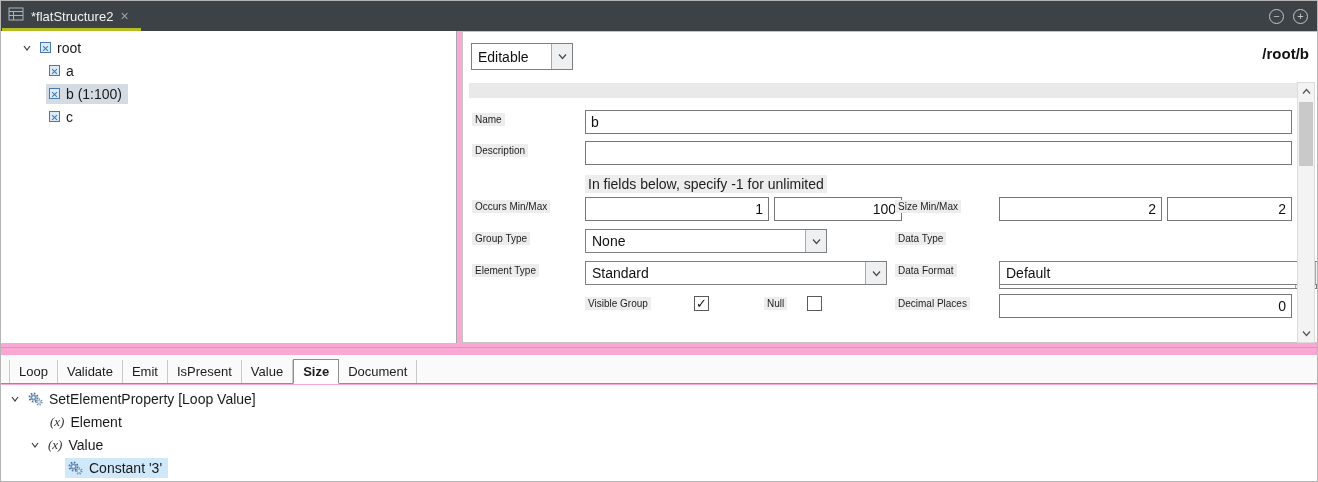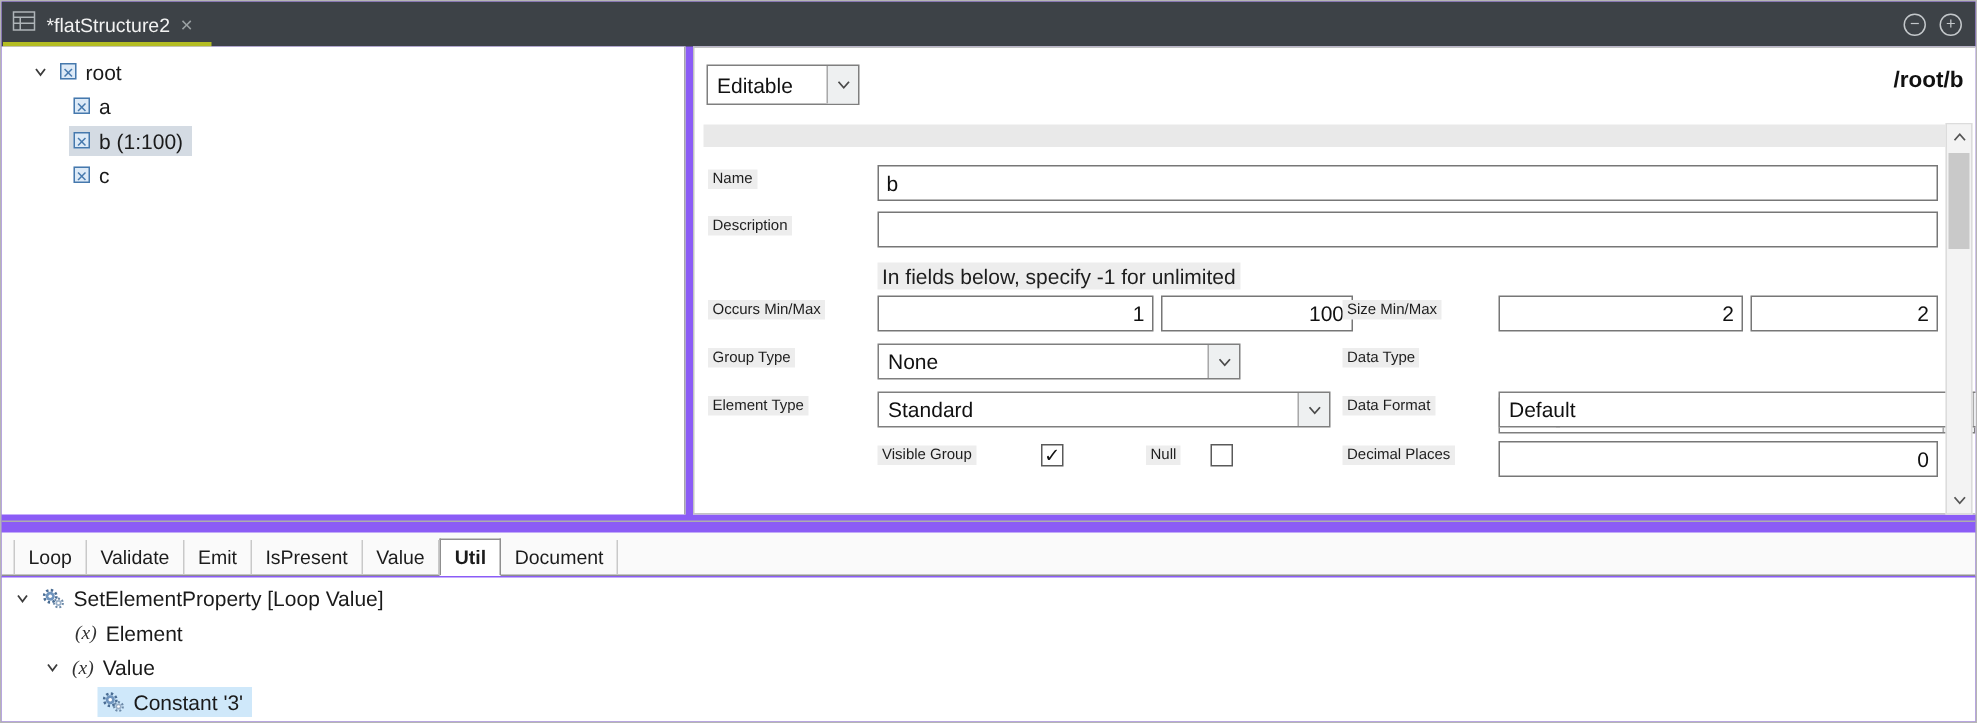--- a/index.html
+++ b/index.html
@@ -1,17 +1,17 @@
 <!DOCTYPE html>
 <html style="--titlebar-bg: #3d4247; --tab-underline: #b4bd22; --tree-selection: #d4dbe3; --constant-selection: #cfe8fa;"><head>
 <meta charset="utf-8">
 <style>
   * { margin:0; padding:0; box-sizing:border-box; }
   body { font-family:"Liberation Sans", sans-serif; background:#ddd; }
-  .app { position:relative; width:1318px; height:482px; background:#8b5cf6; overflow:hidden; border:1px solid #b5b5b5; }
+  .app { position:relative; width:1318px; height:482px; background:#f9a8d4; overflow:hidden; border:1px solid #b5b5b5; }
 
   
   .titlebar { position:absolute; top:0; left:0; right:0; height:30px; background:var(--titlebar-bg,#3d4247); display:flex; align-items:center; }
   .ed-tab { position:relative; height:30px; display:flex; align-items:center; gap:7px; padding:0 14px 0 7px; }
   .ed-tab::after { content:""; position:absolute; left:1px; right:2px; bottom:0; height:3px; background:var(--tab-underline,#b4bd22); }
   .ed-tab .title { color:#f2f2f2; font-size:13px; }
   .ed-tab .close { color:#9aa0a3; font-size:14px; cursor:default; }
   .tb-spacer { flex:1; }
   .circ-btn { width:15px; height:15px; border:1px solid #c3c7ca; border-radius:50%; color:#c3c7ca; font-size:11px; line-height:13px; text-align:center; margin-right:9px; }
 
@@ -212,21 +212,21 @@
   </div>
 
   <div class="hsplit"></div>
 
   <div class="tabstrip">
     <span class="btab first">Loop</span>
     <span class="btab">Validate</span>
     <span class="btab">Emit</span>
     <span class="btab">IsPresent</span>
     <span class="btab">Value</span>
-    <span class="btab active">Util</span>
+    <span class="btab active">Size</span>
     <span class="btab">Document</span>
   </div>
 
   <div class="utree">
     <div class="trow" style="padding-left:8px;">
       <span class="tw">
           <svg width="10" height="10">
             <polyline points="2,3 5,7 8,3" fill="none" stroke="#3c3c3c" stroke-width="1.2"></polyline>
           </svg>
         </span>

